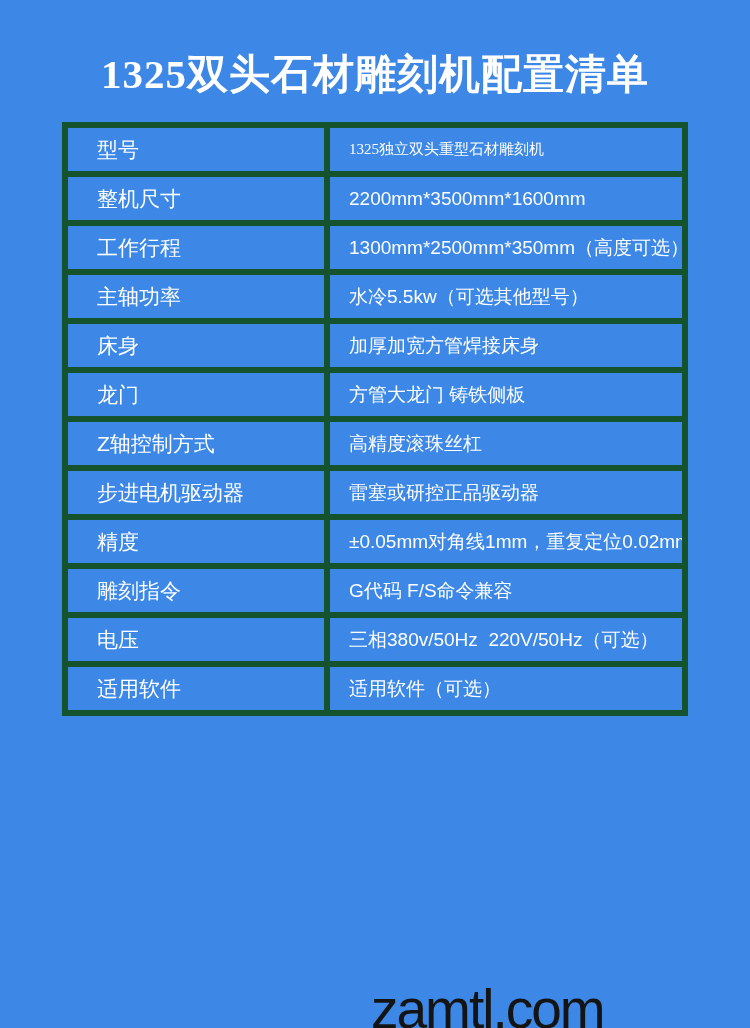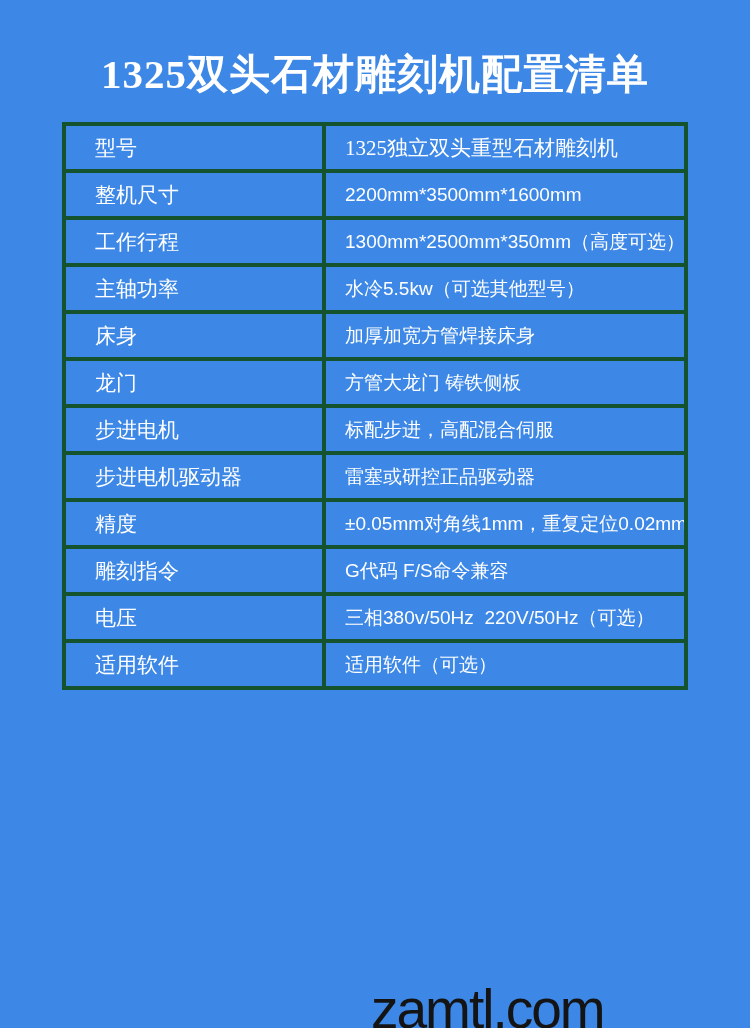--- a/index.html
+++ b/index.html
@@ -30,40 +30,40 @@
   }
   table.spec-table {
     position: absolute;
     left: 62px;
     top: 122px;
     width: 626px;
     border-collapse: collapse;
     table-layout: fixed;
   }
   table.spec-table td {
-    border: 4px solid #14532d;
+    border: 6px solid #14532d;
     height: 43px;
     color: #FFFFFF;
     vertical-align: middle;
     overflow: hidden;
   }
   td.label-cell {
     width: 227px;
     padding: 0 0 0 29px;
     font-size: 21px;
     color: #F4F7FA;
   }
   td.value-cell {
     padding: 0 4px 0 19px;
     font-size: 19px;
     white-space: pre;
   }
   tr.row-serif td.value-cell {
     font-family: "Liberation Serif", "DejaVu Serif", serif;
-    font-size: 21px;
+    font-size: 15px;
   }
   .watermark {
     position: absolute;
     left: 371px;
     top: 982px;
     font-size: 55px;
     line-height: 1;
     font-weight: 400;
     letter-spacing: -2px;
     color: #141414;
@@ -94,22 +94,22 @@
     </tr>
     <tr>
       <td class="label-cell">床身</td>
       <td class="value-cell">加厚加宽方管焊接床身</td>
     </tr>
     <tr>
       <td class="label-cell">龙门</td>
       <td class="value-cell">方管大龙门 铸铁侧板</td>
     </tr>
     <tr>
-      <td class="label-cell">步进电机</td>
-      <td class="value-cell">标配步进，高配混合伺服</td>
+      <td class="label-cell">Z轴控制方式</td>
+      <td class="value-cell">高精度滚珠丝杠</td>
     </tr>
     <tr>
       <td class="label-cell">步进电机驱动器</td>
       <td class="value-cell">雷塞或研控正品驱动器</td>
     </tr>
     <tr>
       <td class="label-cell">精度</td>
       <td class="value-cell">±0.05mm对角线1mm，重复定位0.02mm</td>
     </tr>
     <tr>

